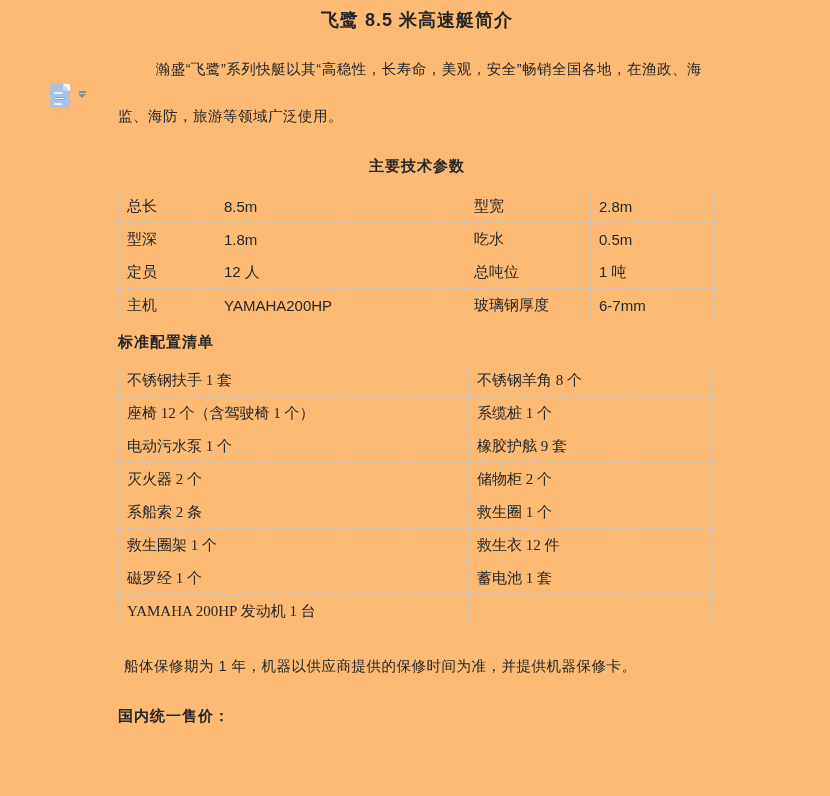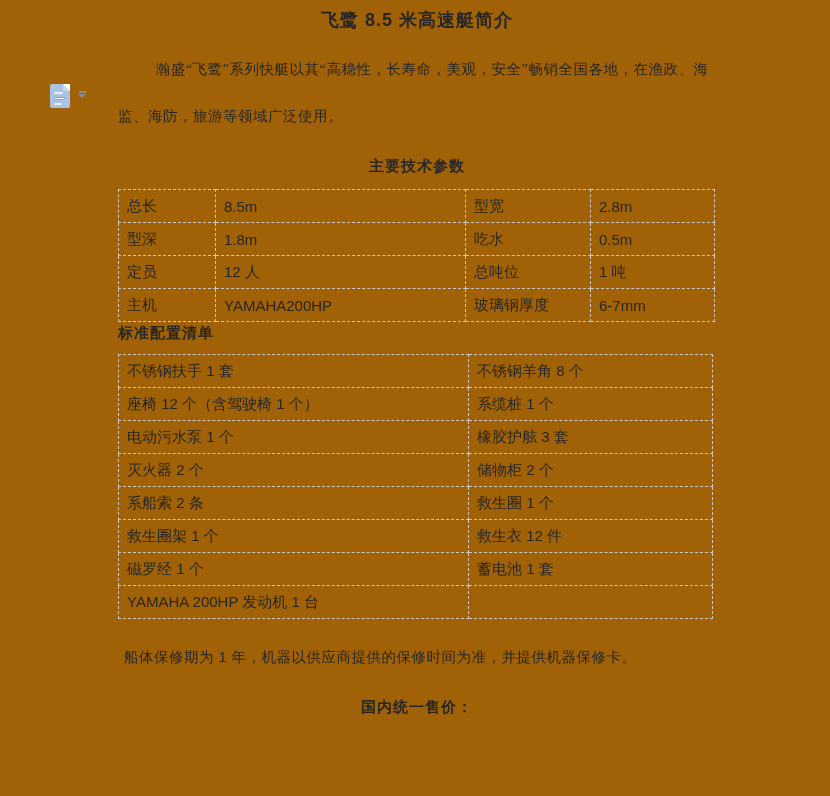--- a/index.html
+++ b/index.html
@@ -1,21 +1,21 @@
 <!DOCTYPE html>
 <html><head>
 <meta charset="utf-8">
 <style>
   html,body{margin:0;padding:0;}
   body{
     width:830px;height:796px;background:#ffffff;overflow:hidden;
     font-family:"Liberation Sans","DejaVu Sans",sans-serif;
     color:#262626;
   }
-  .doc{position:relative;width:830px;height:796px;background:#a16207;}
+  .doc{position:relative;width:830px;height:796px;background:#fdba74;}
 
   
   .paste-btn{position:absolute;left:50px;top:84px;display:flex;align-items:flex-start;cursor:pointer;}
   .paste-icon{position:relative;width:20px;height:24px;background:#aac3e4;border-radius:2px;}
   .paste-icon::before{ 
     content:"";position:absolute;right:0;top:0;width:0;height:0;
     border-top:7px solid #ffffff;border-left:7px solid #c7d9ef;
   }
   .paste-icon .l1,.paste-icon .l2,.paste-icon .l3{
     position:absolute;left:4px;height:2px;background:#e9f0f8;border-radius:1px;
@@ -23,35 +23,35 @@
   .paste-icon .l1{top:8px;width:9px;}
   .paste-icon .l2{top:13px;width:11px;border:1px solid #7fa4cf;background:#fff;height:3px;box-sizing:border-box;}
   .paste-icon .l3{top:19px;width:8px;}
   .paste-arrow{margin-left:8px;margin-top:7px;display:flex;flex-direction:column;align-items:center;}
   .paste-arrow .bar{width:7px;height:2px;background:#8a8a8a;margin-bottom:1px;}
   .paste-arrow .tri{width:0;height:0;border-left:4px solid transparent;border-right:4px solid transparent;border-top:4px solid #8a8a8a;}
 
   .content{position:absolute;left:118px;top:0;width:598px;}
 
   .title{margin-top:8px;text-align:center;font-size:18px;font-weight:bold;letter-spacing:1px;}
-  .intro{margin-top:14px;font-size:14.5px;line-height:47px;text-indent:2.6em;letter-spacing:0.5px;font-family:Liberation Serif, serif;}
+  .intro{margin-top:14px;font-size:14.5px;line-height:47px;text-indent:2.6em;letter-spacing:0.5px;}
 
   .sec-center{margin-top:17px;margin-bottom:13px;text-align:center;font-size:15px;font-weight:bold;letter-spacing:1px;}
-  .sec-left{margin-top:2px;margin-bottom:11px;text-align:left;font-size:15px;font-weight:bold;letter-spacing:1px;}
+  .sec-left{margin-top:11px;margin-bottom:11px;text-align:left;font-size:15px;font-weight:bold;letter-spacing:1px;}
 
   table{border-collapse:collapse;table-layout:fixed;font-size:15px;}
   td{border:1px dashed #c9c9c9;vertical-align:middle;padding:0 4px 0 8px;overflow:hidden;white-space:nowrap;}
   .specs-table{width:596px;}
   .specs-table td{height:32px;}
   .config-table{width:594px;}
-  .config-table td{height:32px;}
+  .config-table td{height:32px;font-family:Liberation Serif, serif;}
 
   .warranty-heading{margin-top:44px;font-size:15px;font-weight:bold;letter-spacing:1px;}
   .warranty-body{margin-top:29px;font-size:14.5px;letter-spacing:0.5px;margin-left:6px;}
-  .price-heading{margin-top:31px;font-size:15px;font-weight:bold;letter-spacing:1px;text-align:center;}
+  .price-heading{margin-top:31px;font-size:15px;font-weight:bold;letter-spacing:1px;}
 </style>
 </head>
 <body>
 
 <div class="doc">
 
   <div class="paste-btn" title="">
     <div class="paste-icon">
       <span class="l1"></span>
         <span class="l2"></span>
@@ -117,21 +117,21 @@
         <tr>
           <td>不锈钢扶手 1 套</td>
           <td>不锈钢羊角 8 个</td>
         </tr>
         <tr>
           <td>座椅 12 个（含驾驶椅 1 个）</td>
           <td>系缆桩 1 个</td>
         </tr>
         <tr>
           <td>电动污水泵 1 个</td>
-          <td>橡胶护舷 3 套</td>
+          <td>橡胶护舷 9 套</td>
         </tr>
         <tr>
           <td>灭火器 2 个</td>
           <td>储物柜 2 个</td>
         </tr>
         <tr>
           <td>系船索 2 条</td>
           <td>救生圈 1 个</td>
         </tr>
         <tr>

